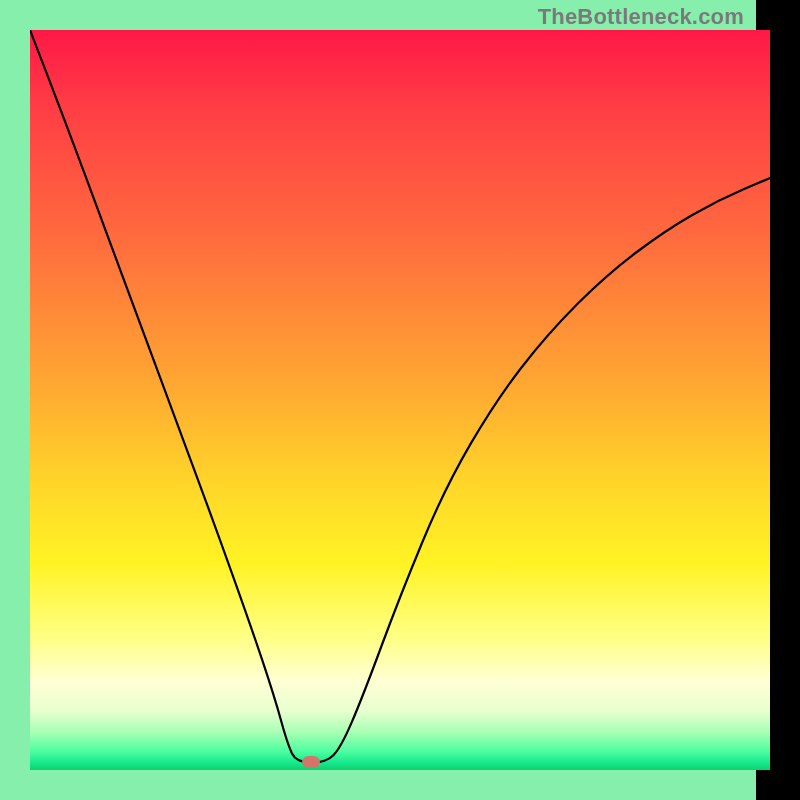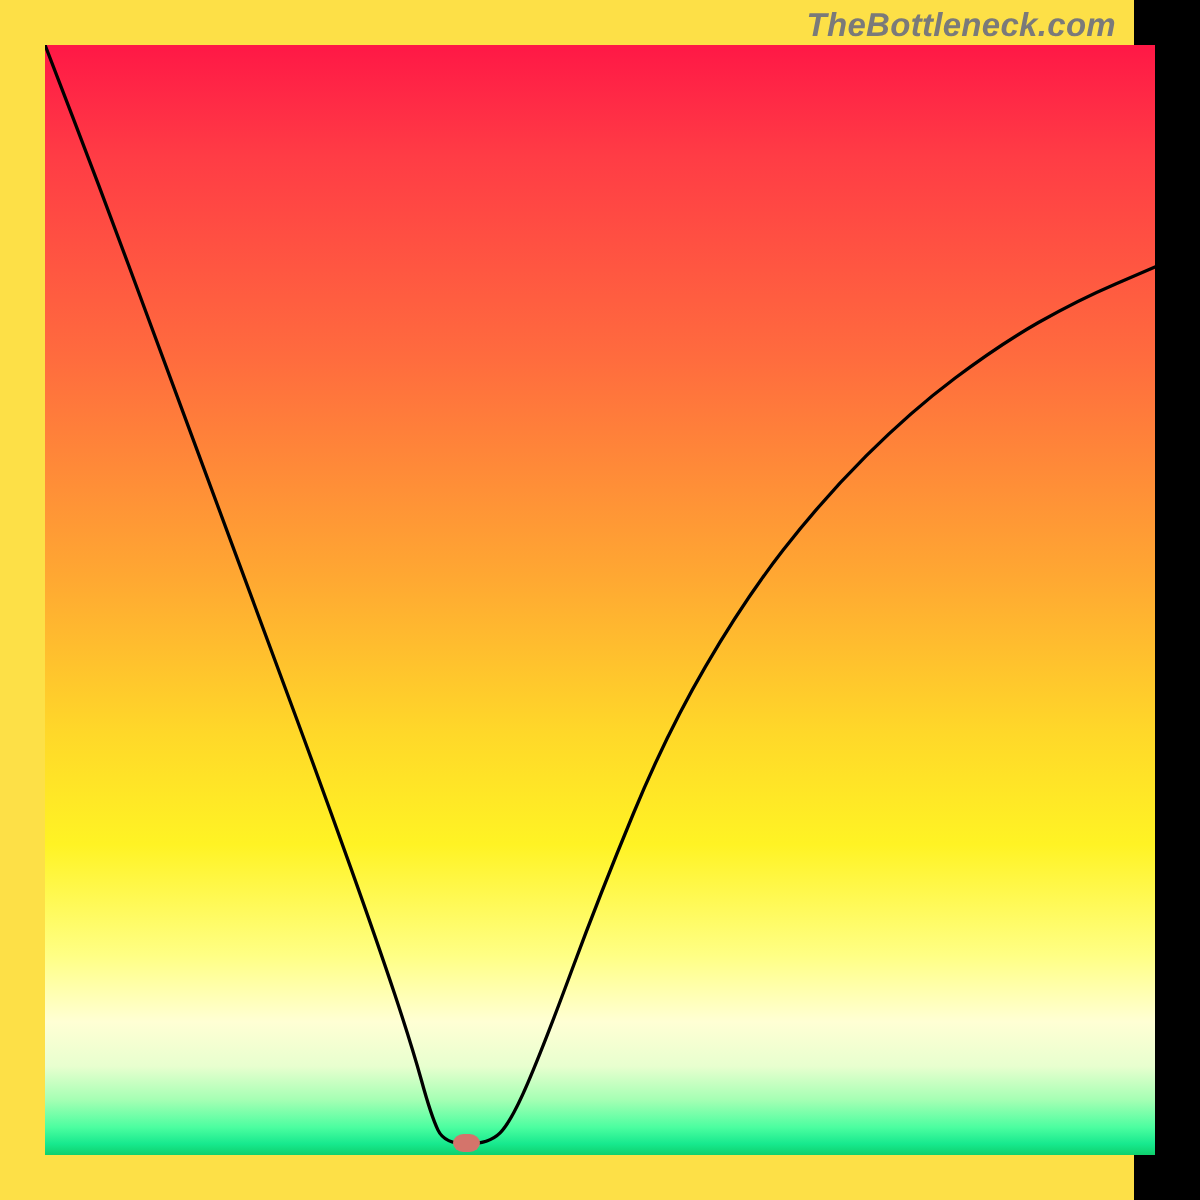--- a/index.html
+++ b/index.html
@@ -9,22 +9,21 @@
     height: 800px;
     background: #000;
     overflow: hidden;
   }
   .frame {
     position: absolute;
     left: 0;
     top: 0;
     width: 756px;
     height: 800px;
-    background: #fde047;
-    font-style: italic;
+    background: #86efac;
   }
   .watermark {
     position: absolute;
     top: 4px;
     right: 12px;
     font-family: Arial, Helvetica, sans-serif;
     font-size: 22px;
     font-weight: 600;
     color: #7a7a7a;
     letter-spacing: 0.2px;

